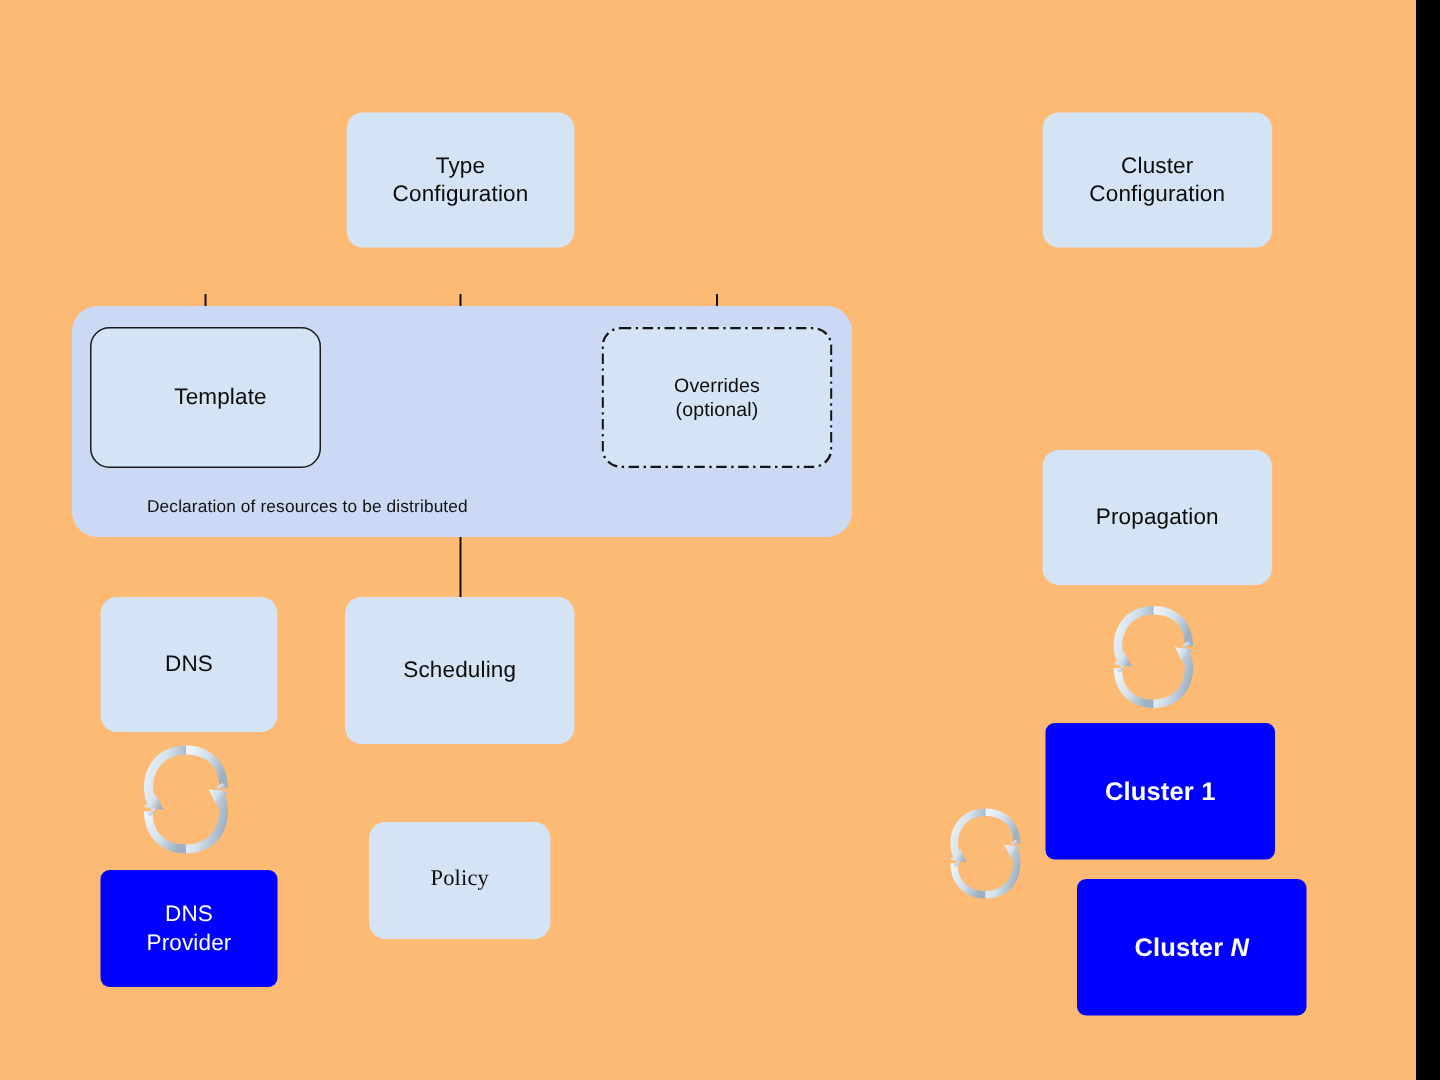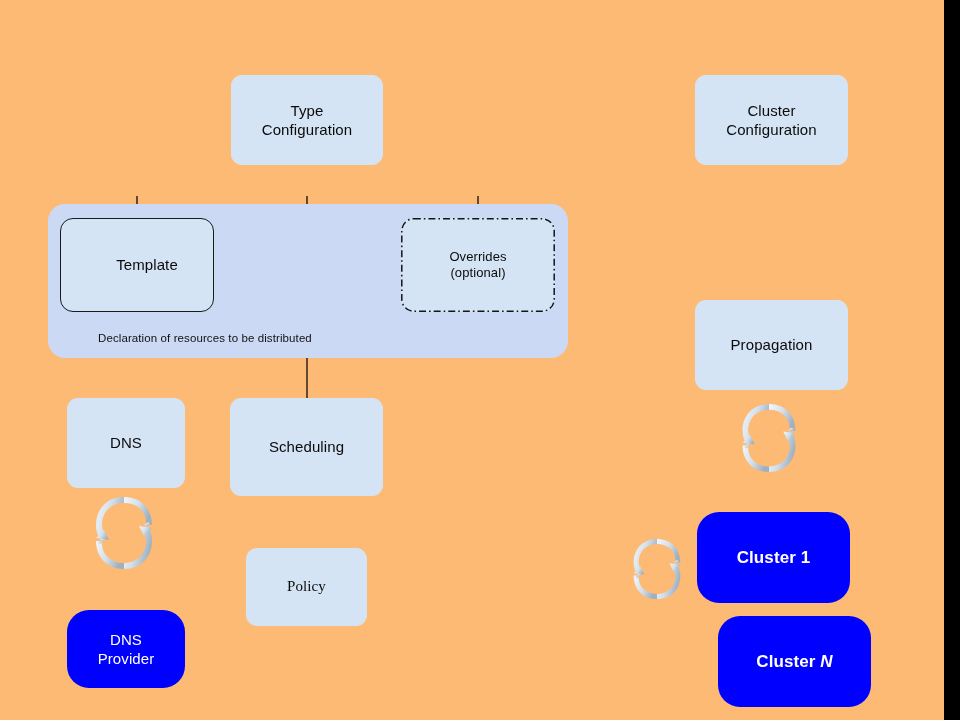--- a/index.html
+++ b/index.html
@@ -49,22 +49,21 @@
   }
   .node.dashed .dashframe {
     position: absolute;
     inset: 0;
     pointer-events: none;
   }
   
   .node.accent {
     background: #0000fe;
     color: #ffffff;
-    border-radius: 22px;
-    margin-top: 30px;
+    border-radius: 6px;
   }
   .node.accent.bold {
     font-weight: bold;
     font-size: 17px;
   }
   .node .line2 {
     display: block;
   }
   .sub {
     font-size: 13px;

